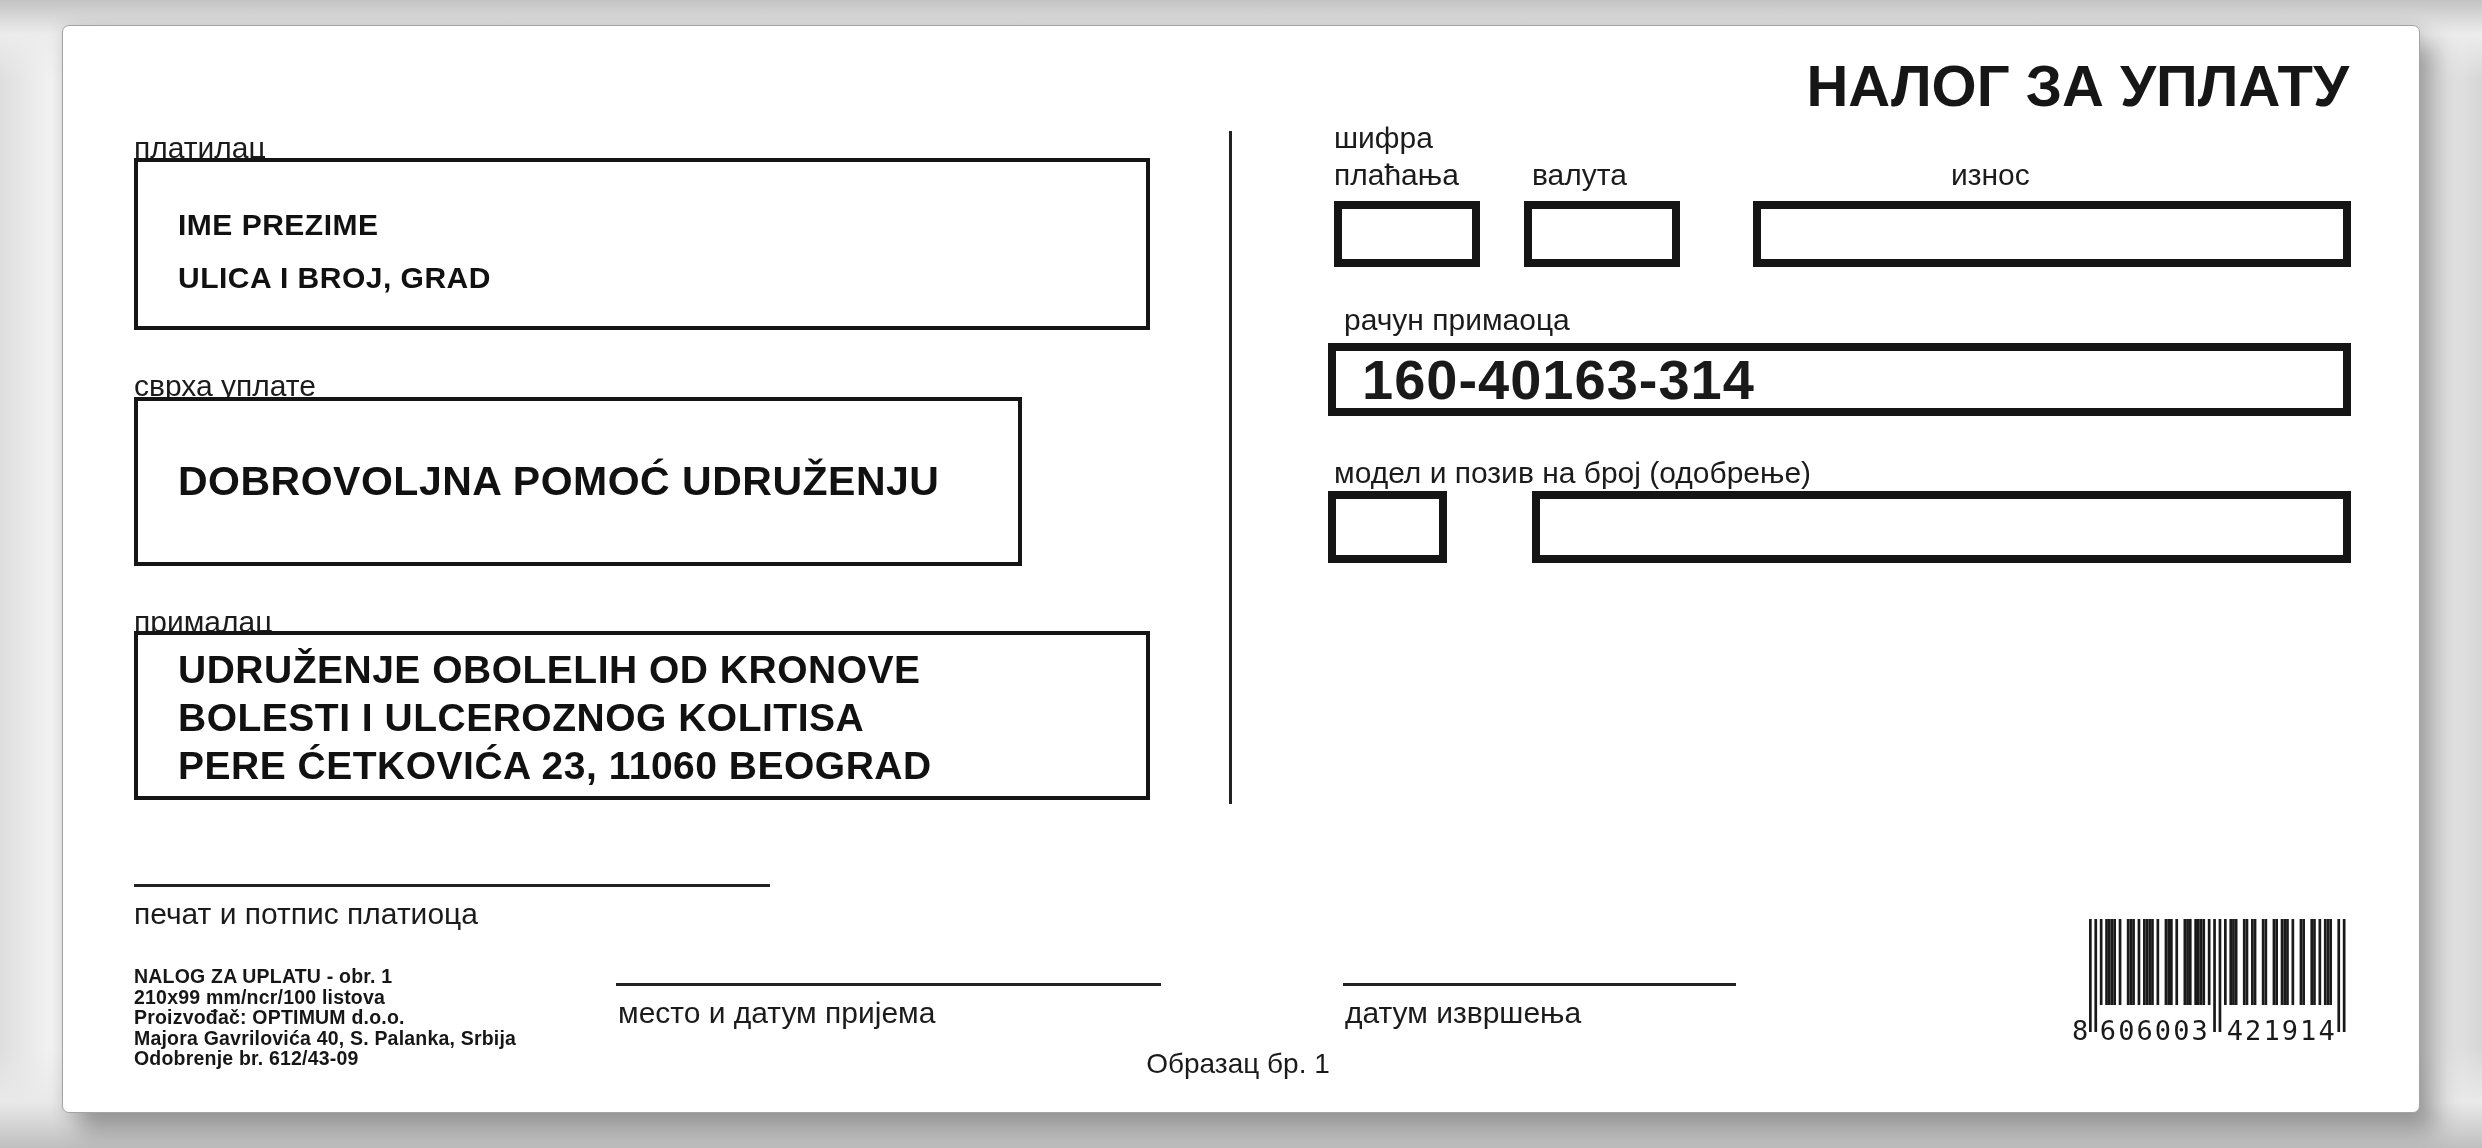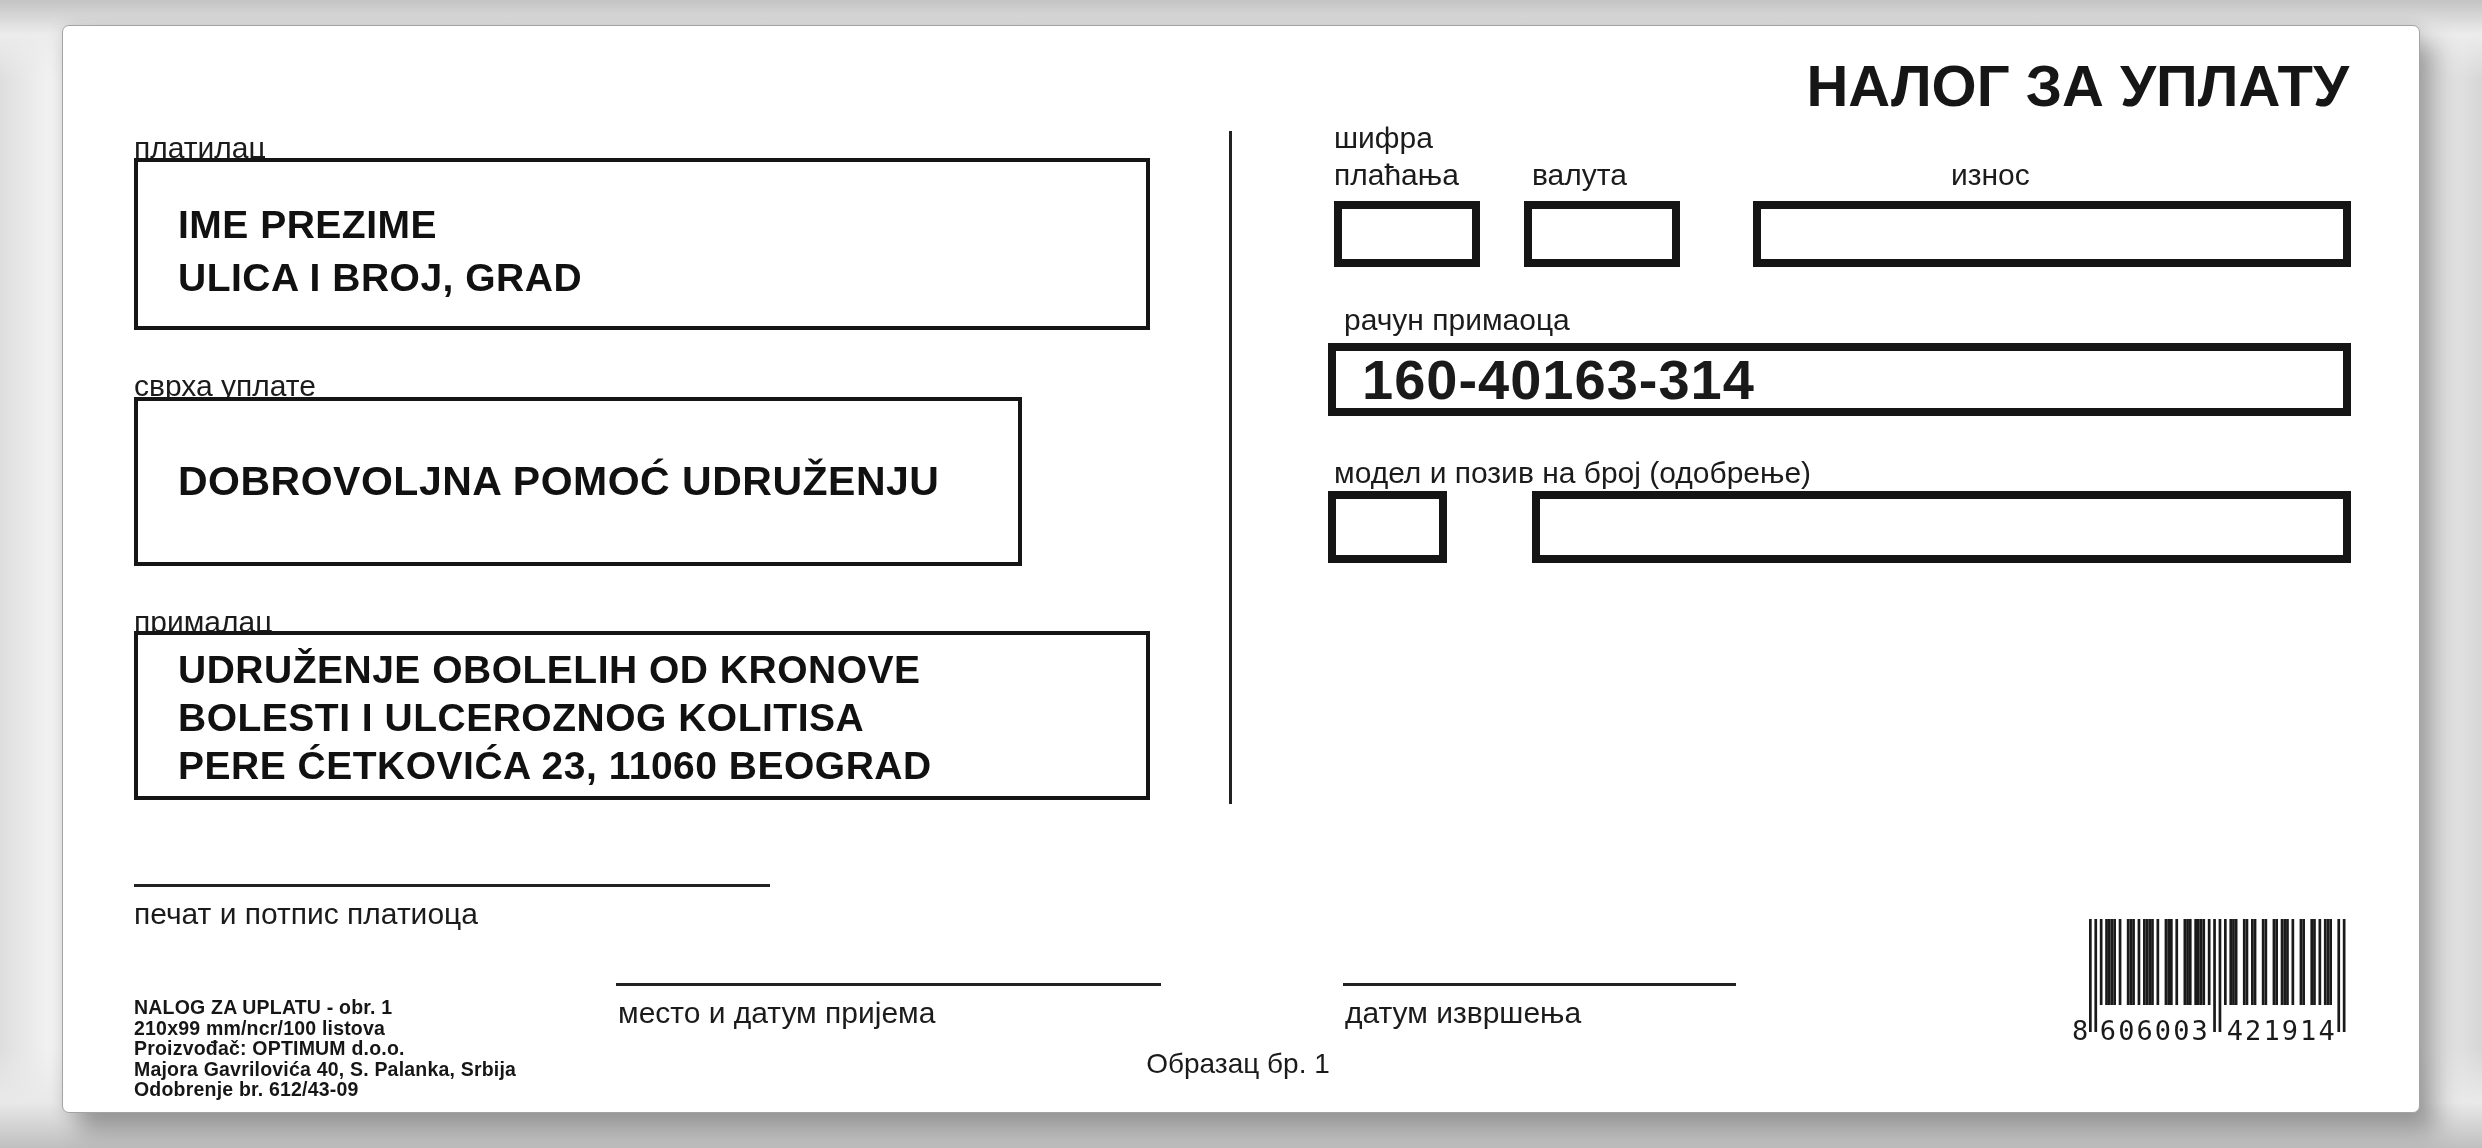--- a/index.html
+++ b/index.html
@@ -40,21 +40,21 @@
   .box-thick {
     border: 8px solid #151515; background: #fff;
   }
   .value-text {
     font-weight: 700; color: #111; letter-spacing: 0.5px;
   }
 
   
   .payer-label     { left: 71px;  top: 103px; }
   .payer-box       { left: 71px;  top: 132px; width: 1016px; height: 172px; padding: 36px 20px 0 40px;
-                     font-size: 39px; line-height: 53px; }
+                     font-size: 30px; line-height: 53px; }
   .purpose-label   { left: 71px;  top: 341px; }
   .purpose-box     { left: 71px;  top: 371px; width: 888px; height: 169px;
                      display: flex; align-items: center; padding-left: 40px;
                      font-size: 41px; }
   .recipient-label { left: 71px;  top: 577px; }
   .recipient-box   { left: 71px;  top: 605px; width: 1016px; height: 169px; padding: 11px 4px 0 40px;
                      font-size: 39px; line-height: 48px; }
 
   .divider { left: 1166px; top: 105px; width: 3px; height: 673px; background: #222; }
 
@@ -73,21 +73,21 @@
 
   .model-label     { left: 1271px; top: 428px; }
   .model-box       { left: 1265px; top: 465px; width: 119px; height: 72px; }
   .reference-box   { left: 1469px; top: 465px; width: 819px; height: 72px; }
 
   
   .sig-line        { left: 71px;  top: 858px; width: 636px; height: 3px; background: #222; }
   .sig-label       { left: 71px;  top: 869px; }
 
   .print-info      { left: 71px;  top: 940px; font-size: 19.5px; font-weight: 700;
-                     line-height: 20.5px; color: #161616; letter-spacing: 0.2px; margin-top: 31px; }
+                     line-height: 20.5px; color: #161616; letter-spacing: 0.2px; }
 
   .receive-line    { left: 553px;  top: 957px; width: 545px; height: 3px; background: #222; }
   .receive-label   { left: 555px;  top: 968px; }
   .exec-line       { left: 1280px; top: 957px; width: 393px; height: 3px; background: #222; }
   .exec-label      { left: 1282px; top: 968px; }
 
   .form-number     { left: 975px; top: 1022px; width: 400px; text-align: center; font-size: 28px; }
 
   .barcode-wrap    { left: 2008px; top: 893px; width: 282px; height: 126px; }
 </style>

